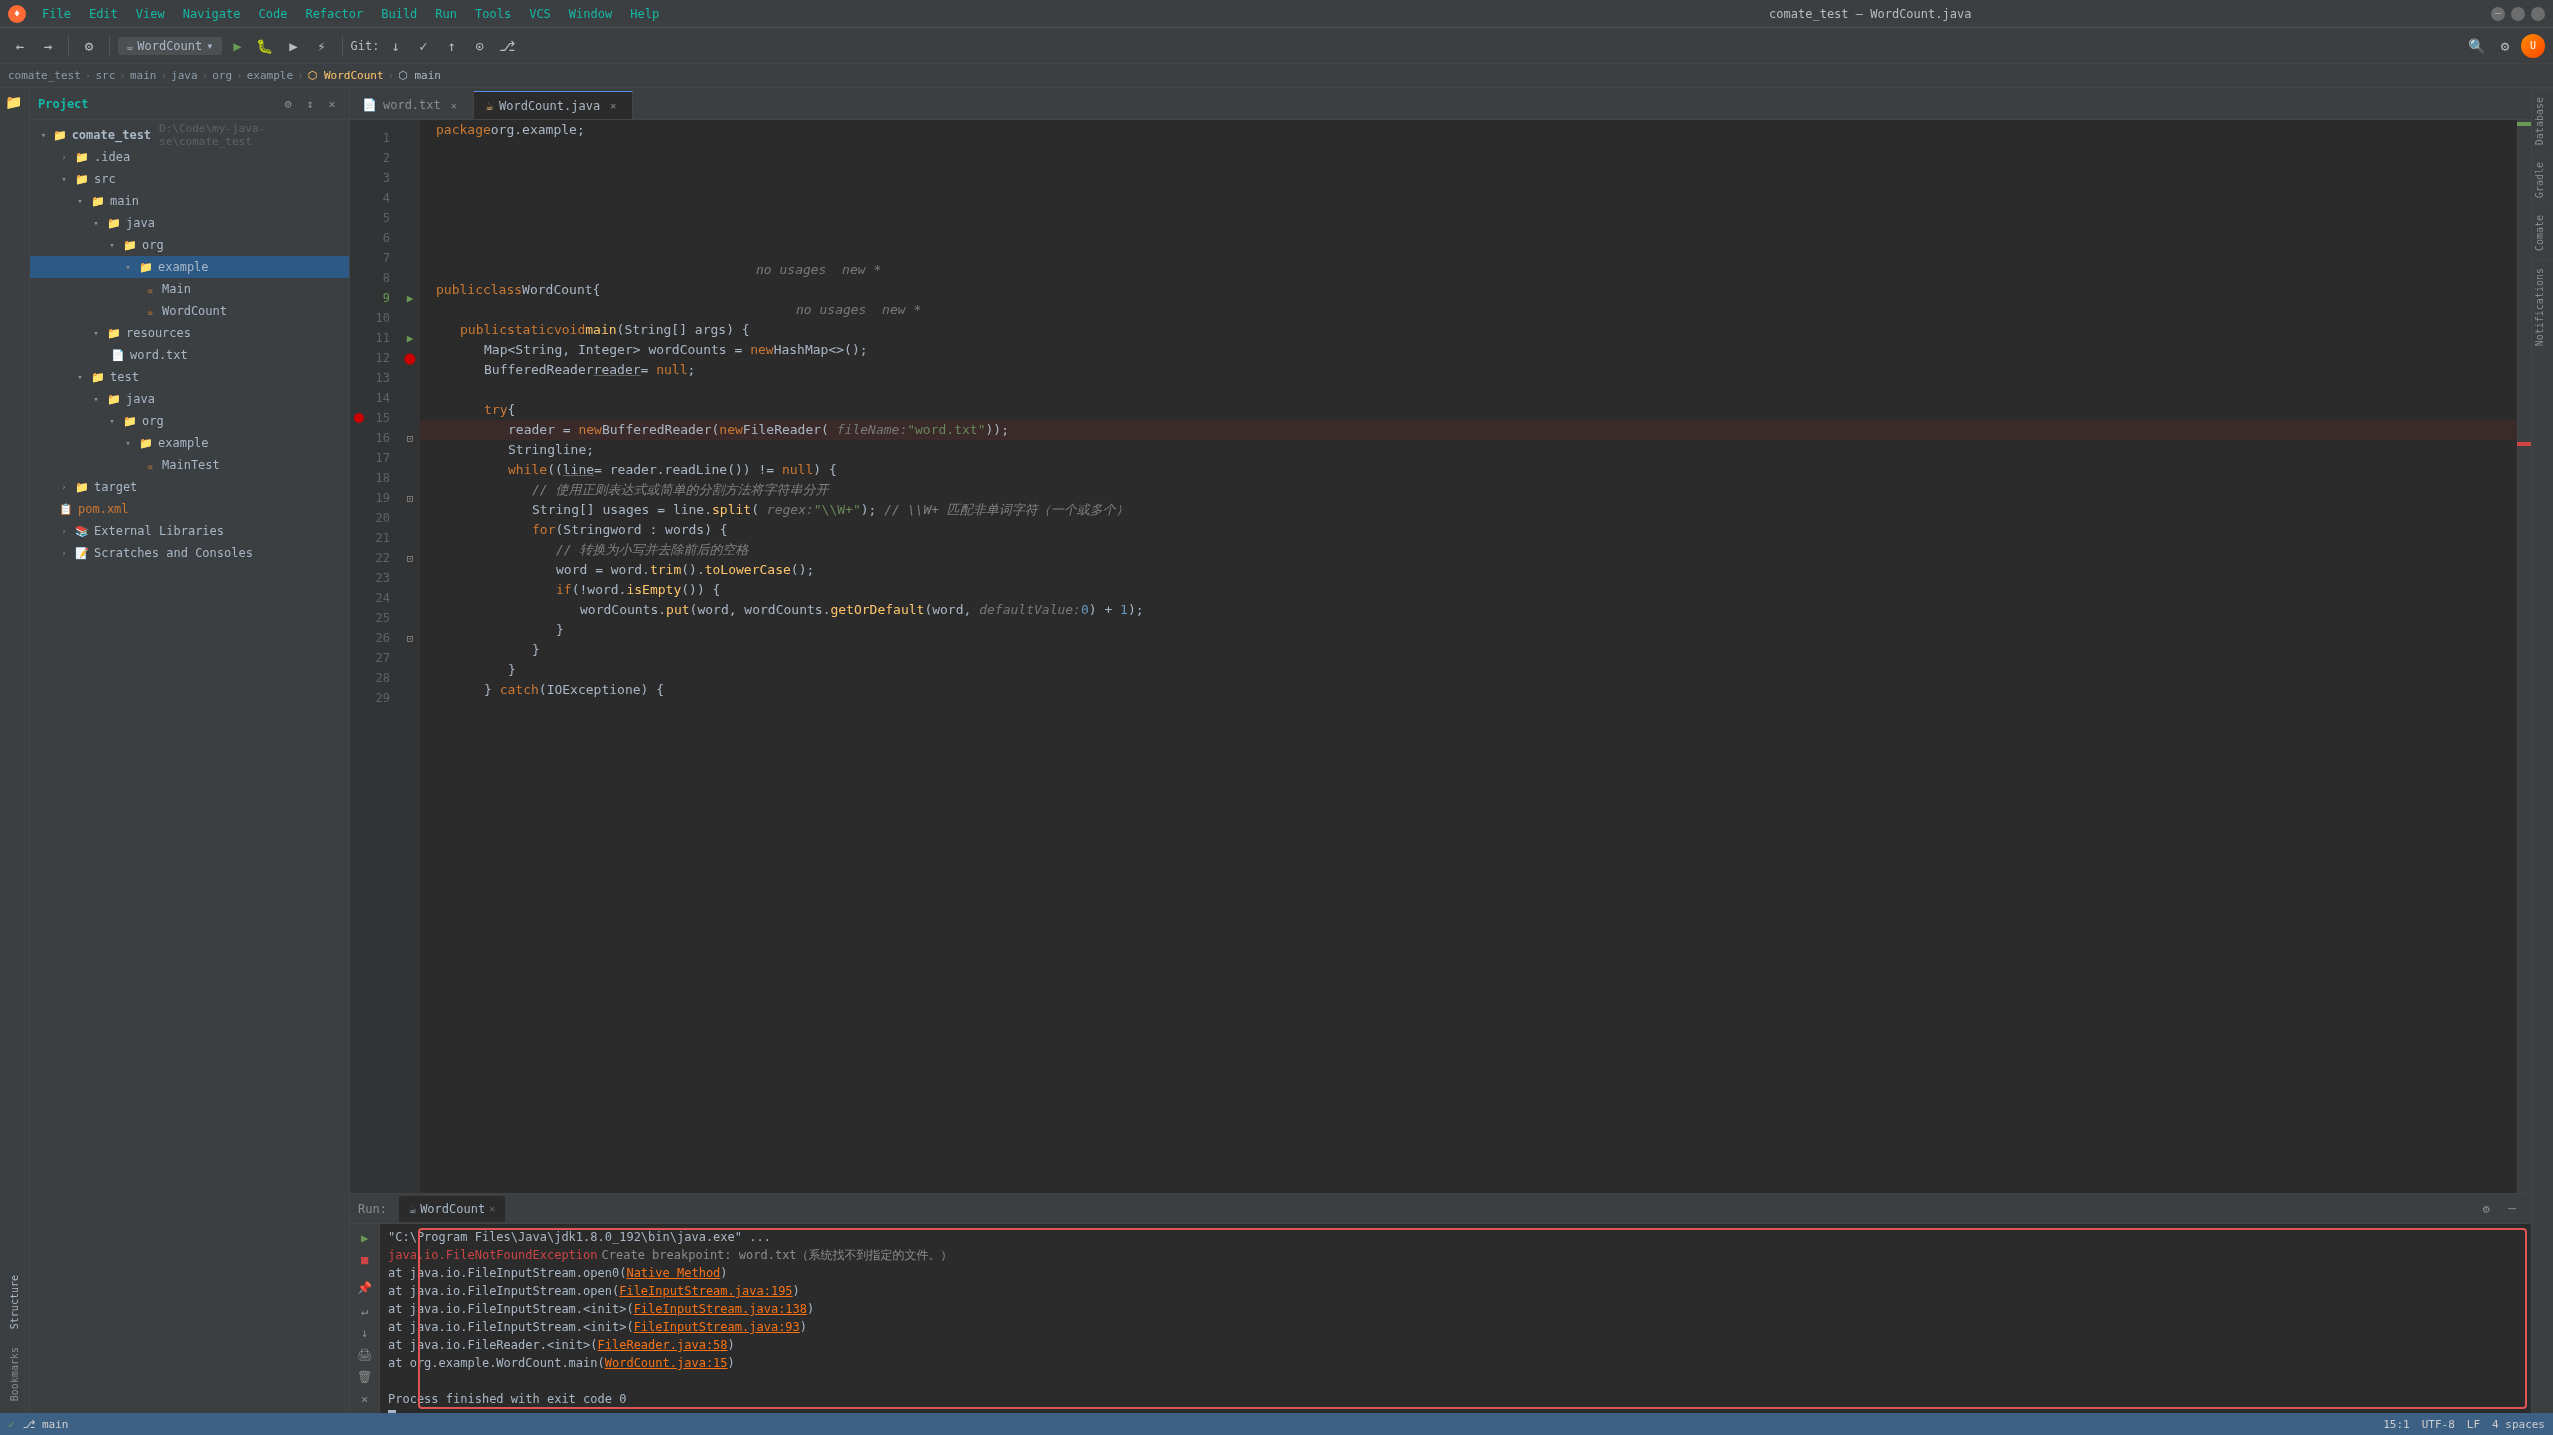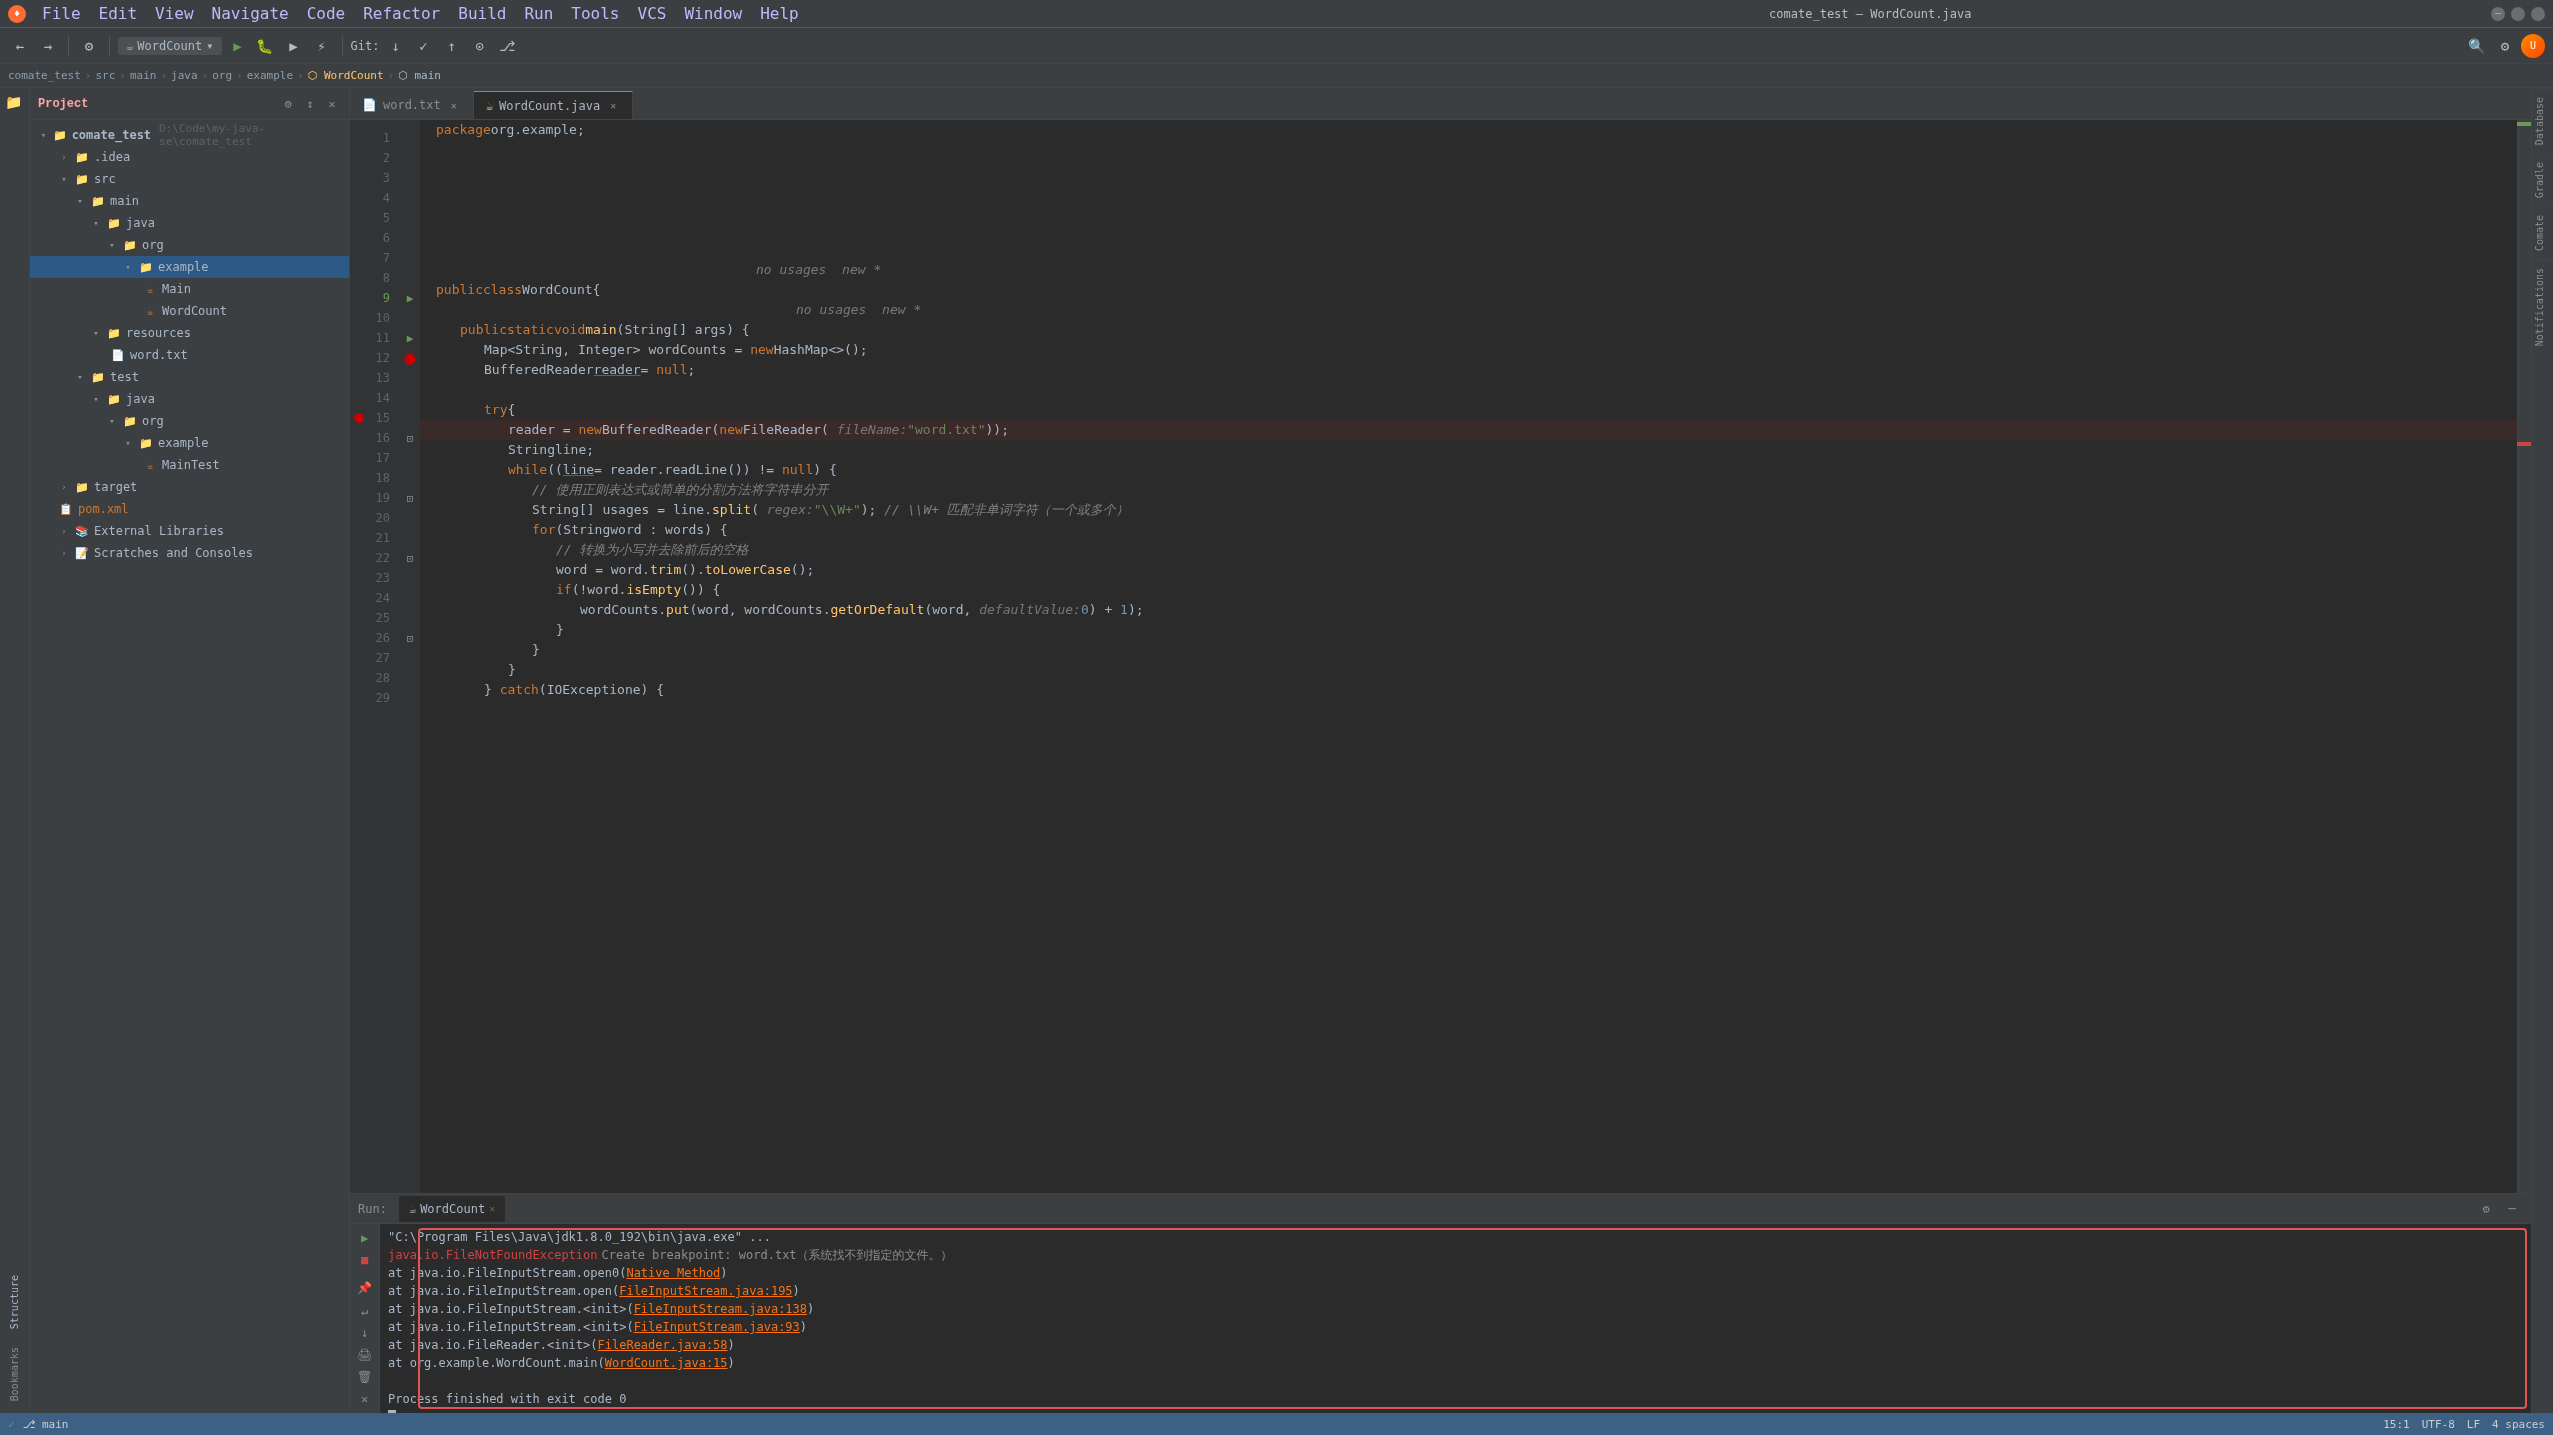--- a/index.html
+++ b/index.html
@@ -42,22 +42,22 @@
       color: white;
       font-size: 10px;
       font-weight: bold;
     }
     .title-bar-menu {
       display: flex;
       gap: 2px;
     }
     .menu-item {
       padding: 2px 8px;
-      color: #c4b5fd;
-      font-size: 16px;
+      color: #14b8a6;
+      font-size: 12px;
       cursor: pointer;
       border-radius: 3px;
     }
     .title-center {
       color: #bbb;
       font-size: 12px;
       flex: 1;
       text-align: center;
     }
     .title-bar-right {
@@ -184,23 +184,22 @@
       height: 32px;
       display: flex;
       align-items: center;
       padding: 0 8px;
       border-bottom: 1px solid #444;
       gap: 4px;
     }
     .sidebar-title {
       font-size: 12px;
       font-weight: bold;
-      color: #fca5a5;
+      color: #14b8a6;
       flex: 1;
-      font-family: Liberation Mono, monospace;
     }
     .sidebar-icon {
       width: 18px;
       height: 18px;
       display: flex;
       align-items: center;
       justify-content: center;
       color: #8c8c8c;
       cursor: pointer;
       font-size: 12px;

